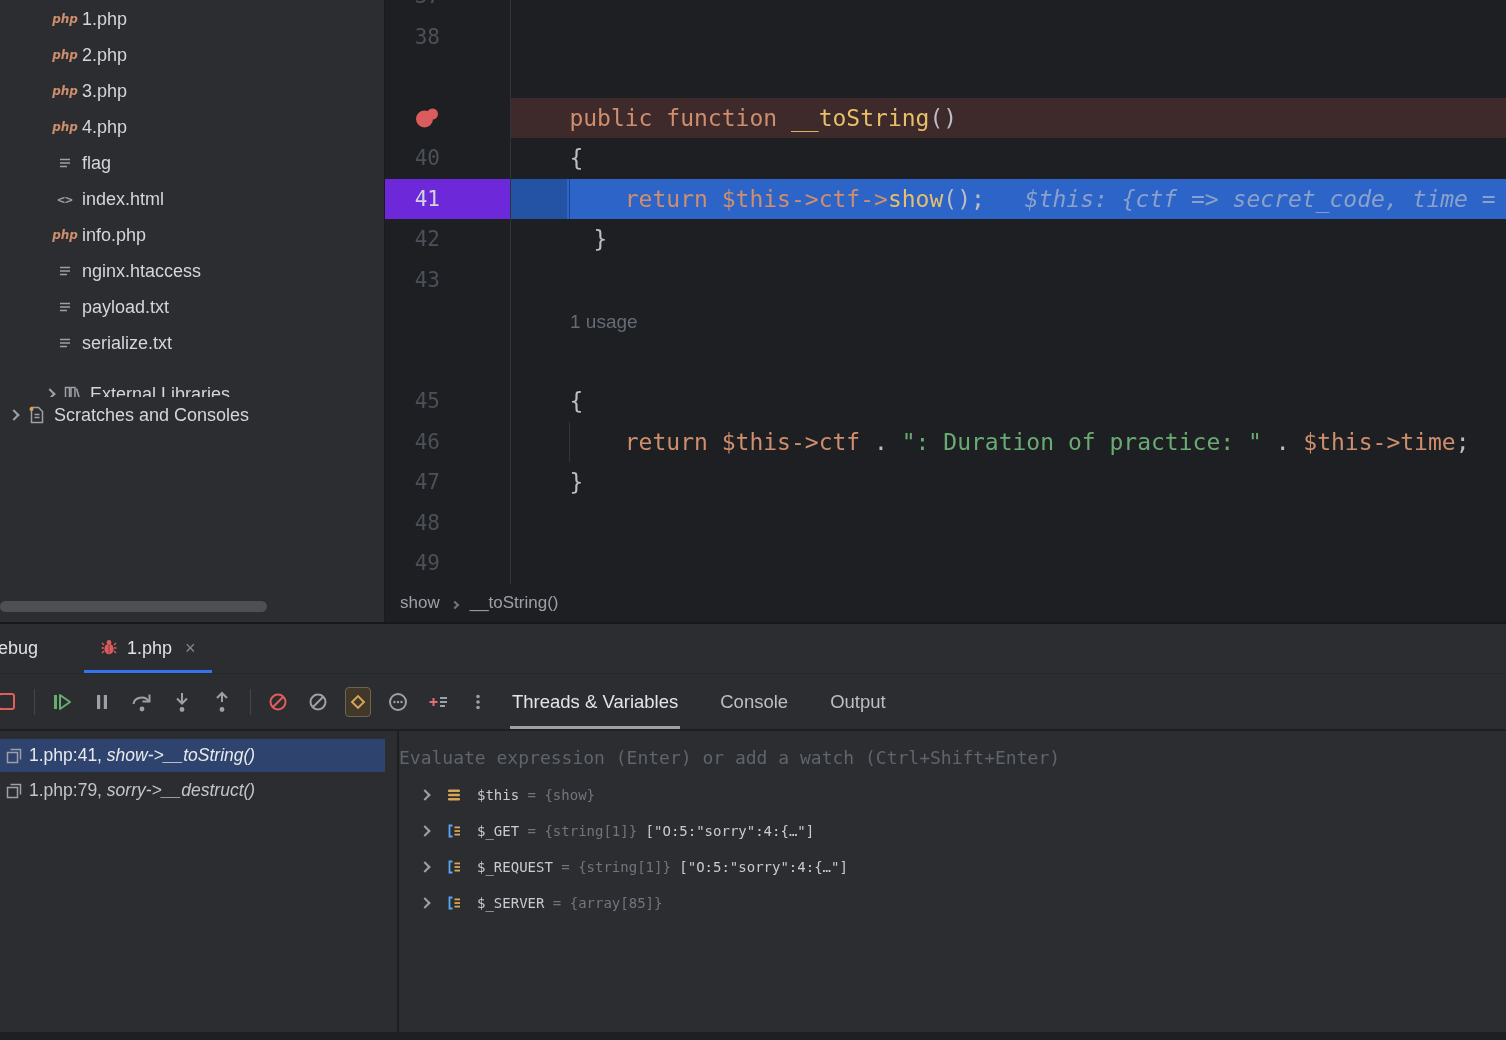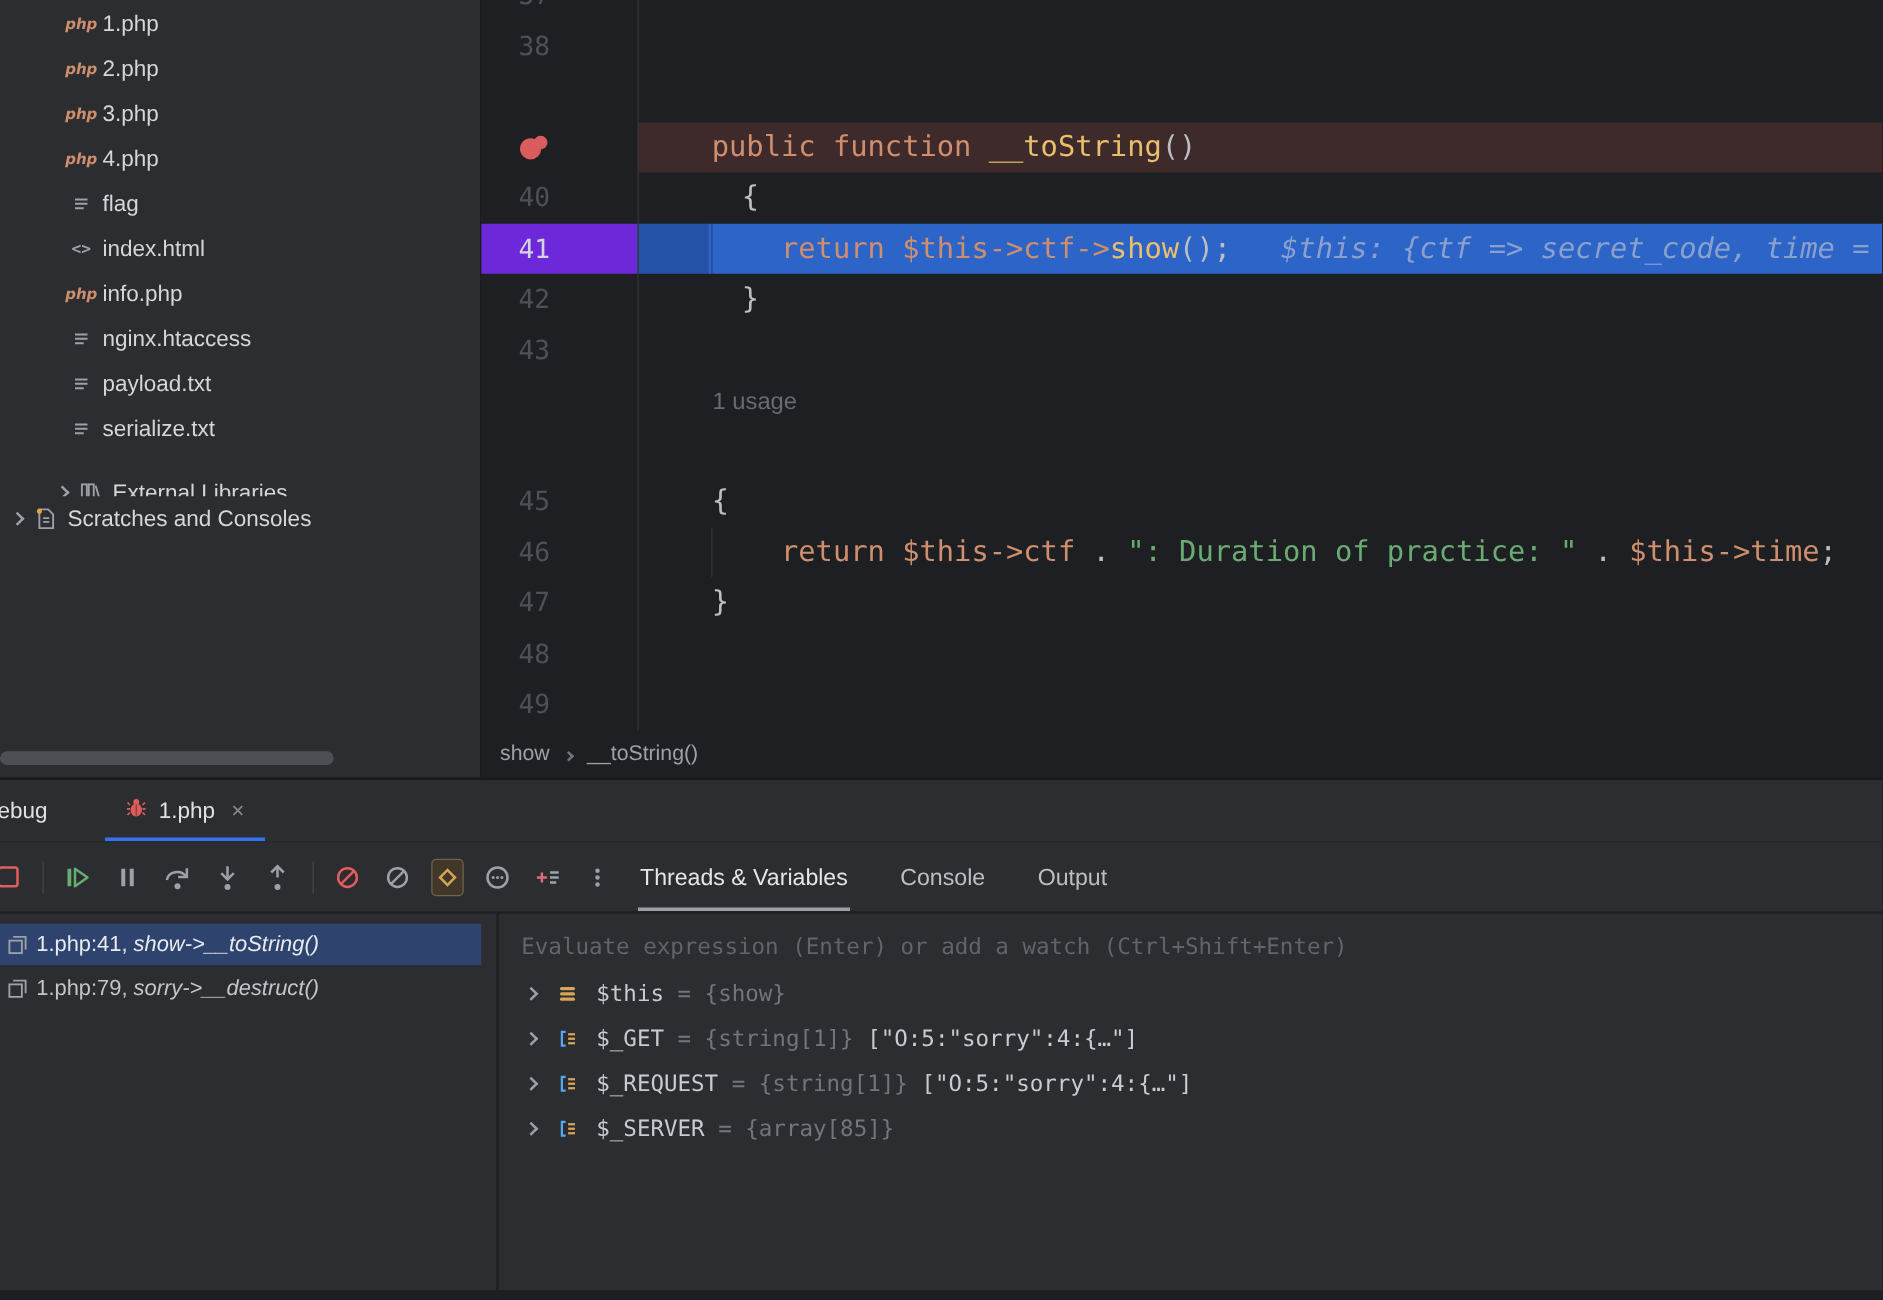--- a/index.html
+++ b/index.html
@@ -62,22 +62,22 @@
   .view-tab{display:flex;align-items:center;font-size:18.5px;color:#bcbec4;cursor:pointer;padding:0 2px}
   .view-tab.sel{color:#e3e5e8;box-shadow:inset 0 -3px 0 #9ca0a6}
   .dbg-content{position:relative;height:309px}
   .frames{position:absolute;left:0;top:0;width:397px;height:100%;padding-top:8px}
   .frame-row{display:flex;align-items:center;height:33px;margin-bottom:2px;padding-left:2px;font-size:17.5px;color:#c2c5ca;width:385px;cursor:pointer;white-space:pre}
   .frame-row.sel{background:#2e436e;color:#e8eaed}
   .ficon{width:24px;display:flex;justify-content:center;margin-right:3px}
   .fmethod{font-style:italic}
   .vdiv{position:absolute;left:397px;top:0;width:2px;height:100%;background:#1e1f22;cursor:col-resize}
   .vars{position:absolute;left:399px;right:0;top:0;height:100%}
-  .evaluate{height:40px;margin-top:6px;display:flex;align-items:center;padding-left:18px;font-family:"DejaVu Sans Mono",monospace;font-size:18px;color:#5f646d;cursor:text}
-  .var-row{height:36px;display:flex;align-items:center;padding-left:18px;font-family:"DejaVu Sans Mono",monospace;font-size:18px;color:#c8cbd1;cursor:pointer;white-space:pre}
+  .evaluate{height:40px;margin-top:6px;display:flex;align-items:center;font-family:"DejaVu Sans Mono",monospace;font-size:18px;color:#5f646d;cursor:text}
+  .var-row{height:36px;display:flex;align-items:center;padding-left:18px;font-family:"DejaVu Sans Mono",monospace;font-size:14px;color:#c8cbd1;cursor:pointer;white-space:pre}
   .vchev{width:24px;display:flex;justify-content:flex-start;padding-left:4px}
   .vicon{width:26px;display:flex;justify-content:center;margin-right:10px}
   .vtype{color:#71757d}
   .vvalue{color:#c8cbd1}
 </style>
 </head>
 <body>
 
 <div class="root">
 
@@ -195,21 +195,21 @@
           <div class="gutter">
             <span class="bpwrap">
               <svg width="26" height="24" viewBox="0 0 26 24">
                 <circle cx="10.5" cy="13" r="8.5" fill="#db5c5c"></circle>
                 <circle cx="18.5" cy="8" r="5.5" fill="#db5c5c"></circle>
               </svg>
             </span>
           </div>
           <div class="code"><span class="tok-kw">    public function </span><span class="tok-decl">__toString</span><span class="tok-plain">()</span></div>
         </div>
-        <div class="ed-row" style="top: 138px; gap: 24px;">
+        <div class="ed-row" style="top: 138px;">
           <div class="gutter">40</div>
           <div class="code"><span class="tok-plain">    {</span></div>
         </div>
         <div class="ed-row exec" style="top: 178.5px;">
           <div class="gutter">41</div>
           <div class="code guide"><span class="tok-kw">        return </span><span class="tok-kw">$this-&gt;ctf-&gt;</span><span class="tok-call">show</span><span class="tok-plain">();</span><span class="dbg-hint">$this: {ctf =&gt; secret_code, time =</span></div>
         </div>
         <div class="ed-row" style="top: 219px; gap: 24px;">
           <div class="gutter">42</div>
           <div class="code"><span class="tok-plain">    }</span></div>

